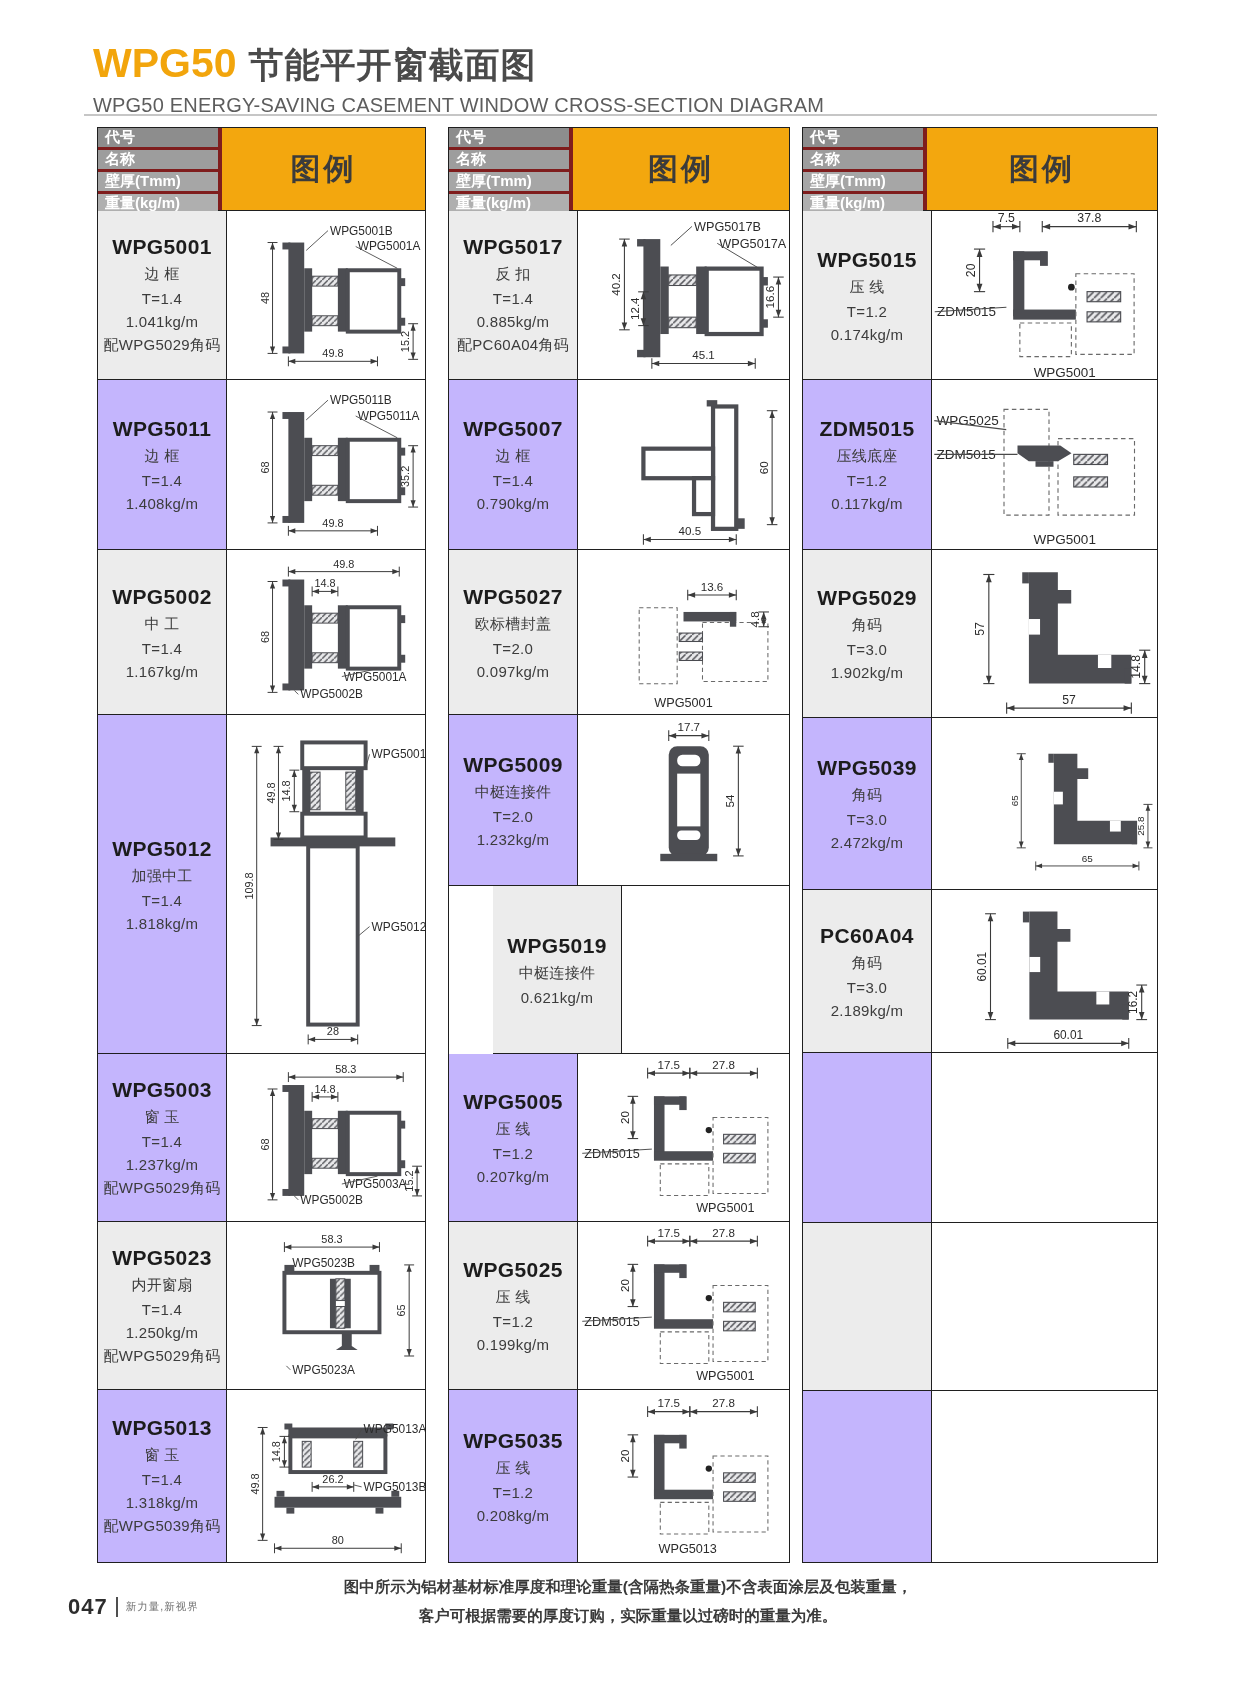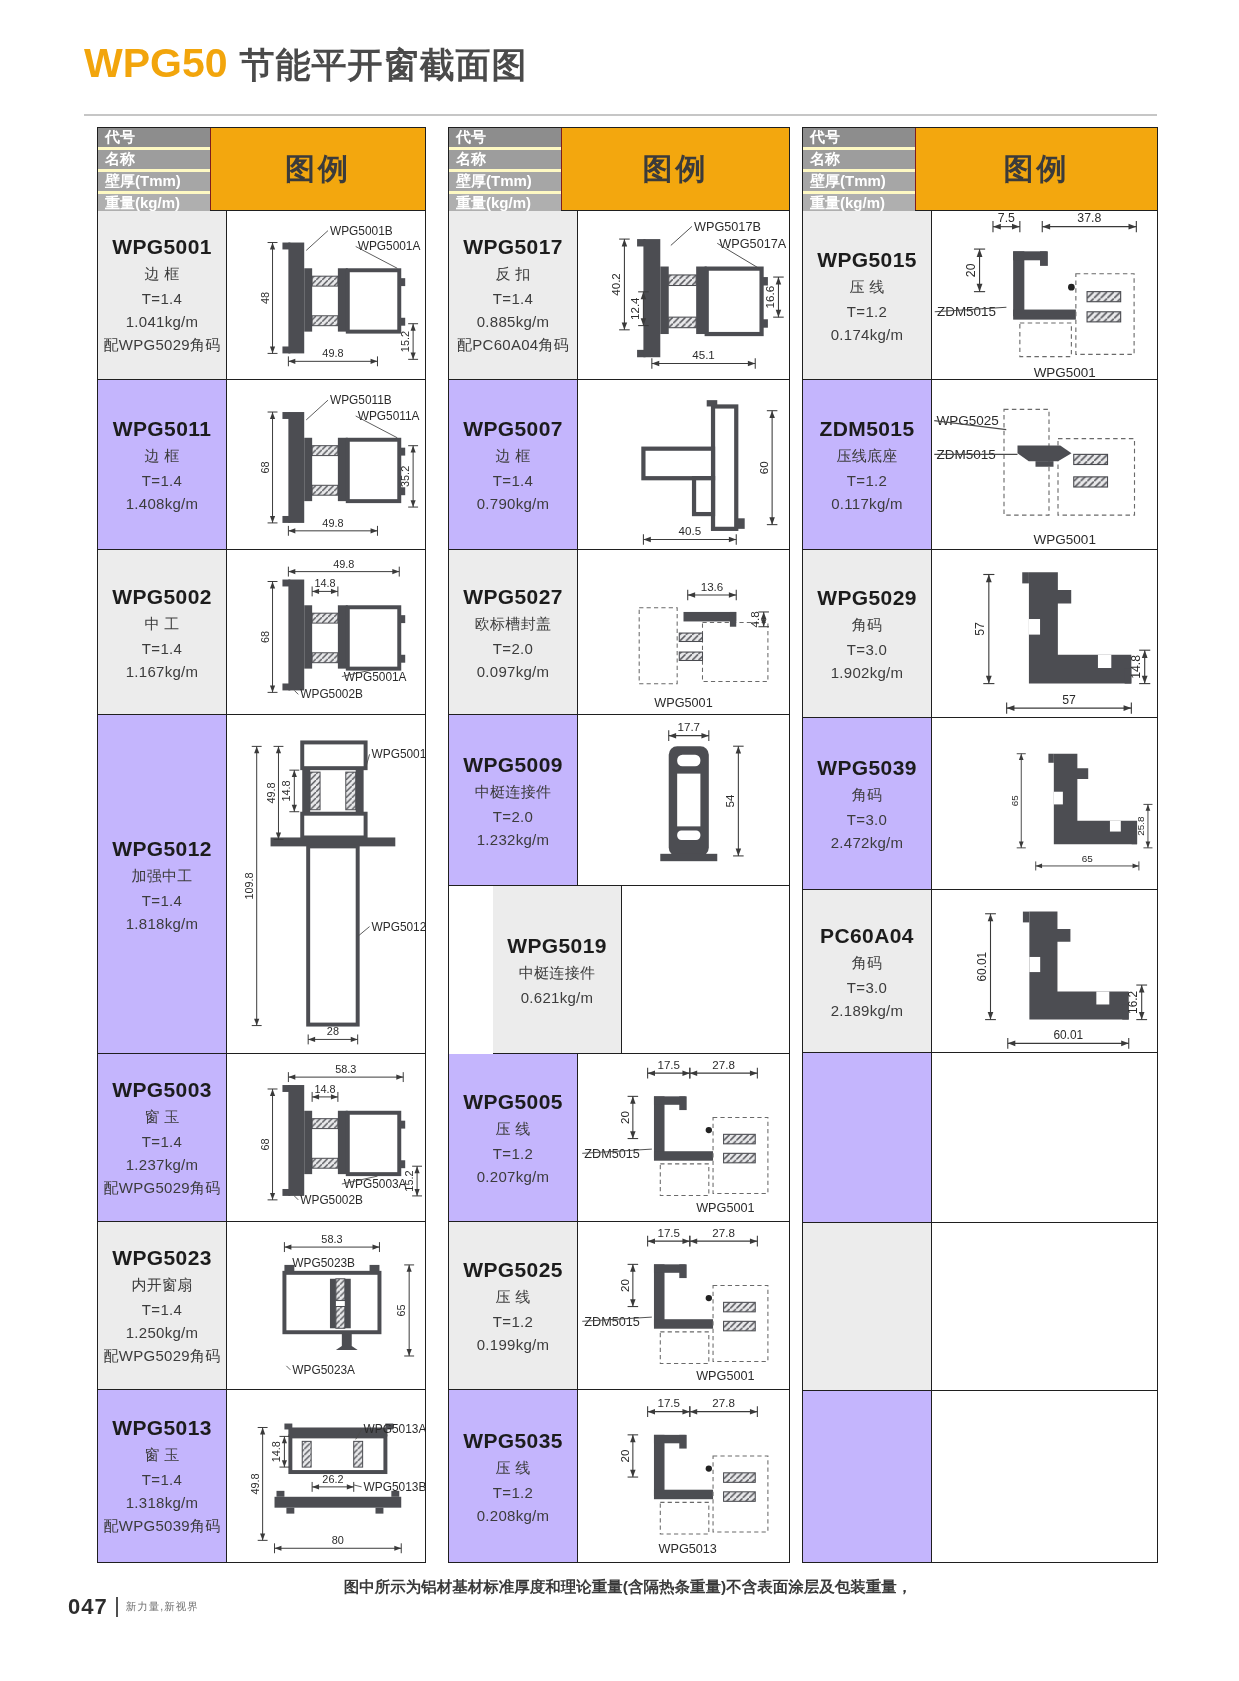--- a/index.html
+++ b/index.html
@@ -1,34 +1,34 @@
 <!DOCTYPE html>
 <html><head>
 <meta charset="utf-8">
 <style>
   html,body{margin:0;padding:0;}
   body{
     width:1239px;height:1681px;position:relative;overflow:hidden;
     background:#ffffff;font-family:"Liberation Sans",sans-serif;
   }
-  .titleblock{position:absolute;left:84px;top:40px;white-space:nowrap;}
+  .titleblock{position:absolute;left:93px;top:40px;white-space:nowrap;}
   .t-code{font-size:41px;font-weight:bold;color:#F2A50C;display:inline-block;vertical-align:baseline;}
   .t-cn{font-size:35px;font-weight:bold;color:#4a4a4a;display:inline-block;margin-left:12px;letter-spacing:1px;}
   .t-sub{font-size:20px;color:#5d5d5d;margin-top:5px;letter-spacing:0.2px;}
   .rule{position:absolute;left:84px;top:114px;width:1073px;border-top:2px solid #c6c6c6;}
 
   .tables{position:absolute;left:97px;top:127px;display:flex;}
   .tbl{border:1px solid #1f1f1f;background:#fff;box-sizing:border-box;}
   .tbl-0{width:329px;margin-right:22px;}
   .tbl-1{width:342px;margin-right:12px;}
   .tbl-2{width:356px;}
 
   .thead{display:flex;height:82px;border-bottom:1px solid #1f1f1f;}
-  .thead-info{width:113px;display:flex;flex-direction:column;gap:3px;background:#fef9c3;
-    border-right:1px solid #7f1d1d;box-sizing:border-box;}
+  .thead-info{width:124px;display:flex;flex-direction:column;gap:3px;background:#7f1d1d;
+    border-right:4px solid #7f1d1d;box-sizing:border-box;}
   .thead-info .bar{flex:1;color:#ffffff;font-weight:bold;font-size:15px;display:flex;
     align-items:center;padding-left:7px;}
   .thead-info .bar:nth-child(1){background:#8d8d8d;}
   .thead-info .bar:nth-child(2){background:#9d9d9d;}
   .thead-info .bar:nth-child(3){background:#a6a6a6;}
   .thead-info .bar:nth-child(4){background:#afafaf;}
   .thead-legend{flex:1;background:#F3A70E;display:flex;align-items:center;justify-content:center;
     font-size:30px;font-weight:bold;color:#3b3b3b;letter-spacing:3px;}
 
   .prow{display:flex;border-bottom:1px solid #1f1f1f;box-sizing:border-box;}
@@ -47,20 +47,21 @@
   .pagefoot{position:absolute;left:68px;top:1594px;display:flex;align-items:center;gap:8px;}
   .pnum{font-size:22px;font-weight:bold;color:#2d2d2d;letter-spacing:1px;}
   .pbar{width:2px;height:20px;background:#4f4f4f;}
   .ptag{font-size:10.5px;color:#6f6f6f;letter-spacing:1px;}
 </style>
 </head>
 <body>
 
 <div class="titleblock">
   <span class="t-code">WPG50</span><span class="t-cn">节能平开窗截面图</span>
+  <div class="t-sub">WPG50 ENERGY-SAVING CASEMENT WINDOW CROSS-SECTION DIAGRAM</div>
 </div>
 <div class="rule"></div>
 
 <div class="tables" id="tables">
     <div class="tbl tbl-0">
       <div class="thead">
         <div class="thead-info">
           <div class="bar">代号</div>
           <div class="bar">名称</div>
           <div class="bar">壁厚(Tmm)</div>
@@ -861,20 +862,21 @@
       </div>
       <div class="prow" style="height: 171px;">
         <div class="pinfo cream"></div>
         <div class="pdiag"></div>
       </div>
     </div>
   </div>
 
 <div class="notes">
   <div>图中所示为铝材基材标准厚度和理论重量(含隔热条重量)不含表面涂层及包装重量，</div>
+  <div>客户可根据需要的厚度订购，实际重量以过磅时的重量为准。</div>
 </div>
 
 <div class="pagefoot">
   <span class="pnum">047</span>
   <span class="pbar"></span>
   <span class="ptag">新力量,新视界</span>
 </div>
 
 <svg width="0" height="0" style="position:absolute">
   <defs>

